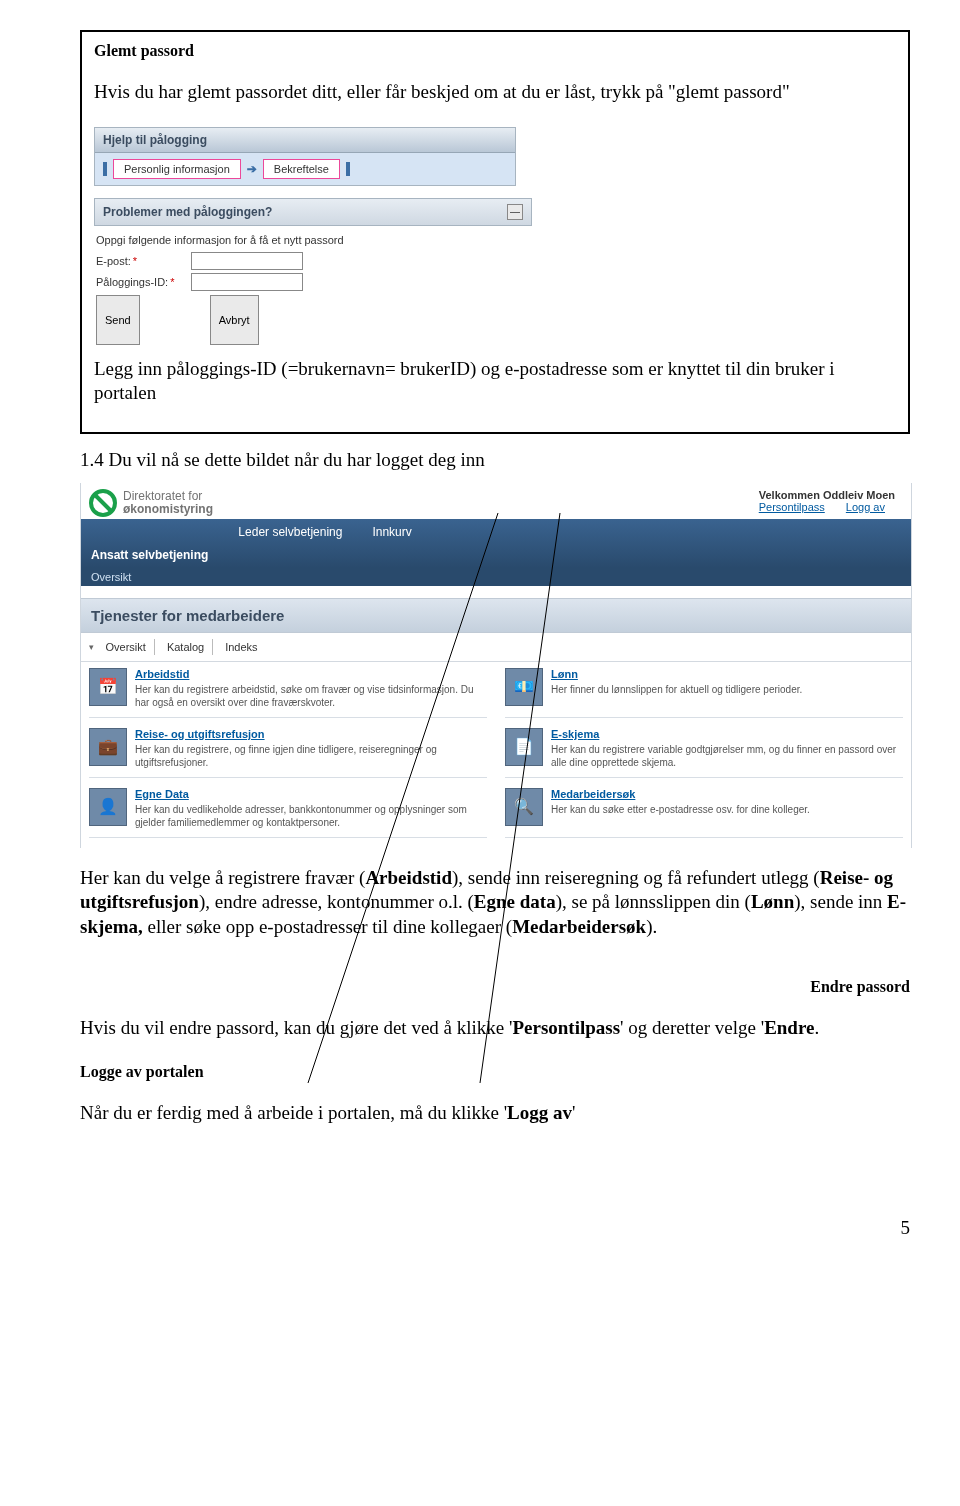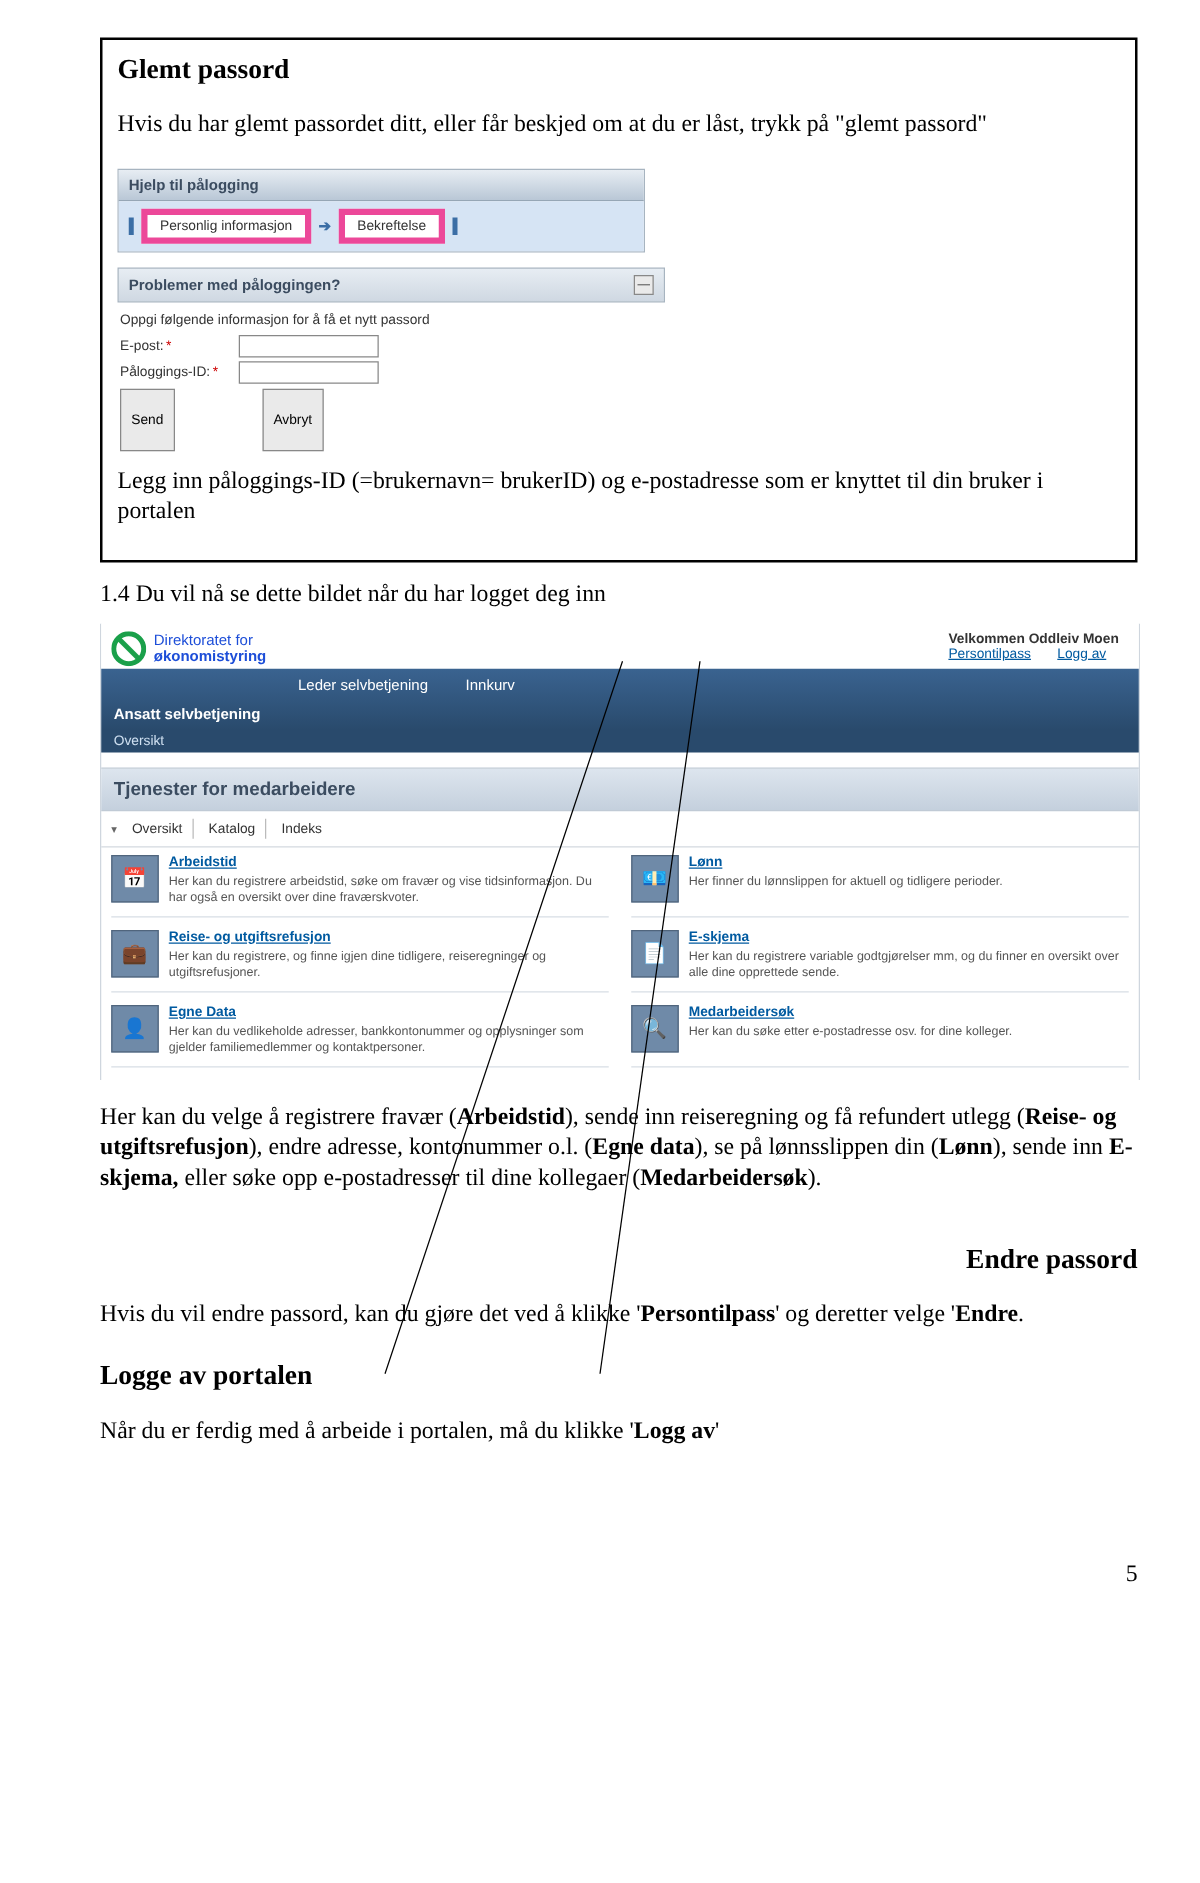--- a/index.html
+++ b/index.html
@@ -12,21 +12,21 @@
   .page {
     padding: 30px 50px 40px 80px;
     box-sizing: border-box;
   }
   .box {
     border: 2px double #000;
     padding: 10px 12px 14px 12px;
     margin-bottom: 14px;
   }
   h2.heading {
-    font-size: 22px;
+    font-size: 16px;
     font-weight: bold;
     margin: 0 0 20px 0;
   }
   p.body {
     font-size: 19px;
     margin: 0 0  12px 0;
     line-height: 1.3;
   }
 
   
@@ -35,21 +35,21 @@
   .hjelp-title {
     background: linear-gradient(#e7edf3,#b9c7d6);
     font-weight: bold; color:#3b4c60;
     padding:5px 8px; border-bottom:1px solid #96a6b5;
   }
   .crumb-row {
     background:#d6e4f4; padding:6px 8px;
     display:flex; align-items:center; gap:6px;
   }
   .crumb-pill {
-    background:#fff; border:5px solid #ec4899; padding:3px 10px;
+    background:#fff; border:1px solid #ec4899; padding:3px 10px;
     font-size:11px; display:flex; align-items:center; gap:4px;
   }
   .crumb-bar { width:4px; height:14px; background:#3b6ea5; display:inline-block; }
   .crumb-arrow { color:#3b6ea5; font-weight:bold; }
 
   .problemer-wrap {
     border:1px solid #a7b4c0; width:420px;
     background:linear-gradient(#e7edf3,#cfd8e2);
     padding:5px 8px; display:flex; justify-content:space-between; align-items:center;
   }
@@ -86,21 +86,21 @@
     margin-bottom:6px;
   }
   .app-head {
     display:flex; justify-content:space-between; align-items:flex-start;
     padding:6px 8px 2px 8px; background:#fff;
   }
   .logo-blk { display:flex; align-items:center; gap:6px; }
   .logo-ico {
     width:28px;height:28px;
   }
-  .logo-txt { color:#1d4ed8; font-size:12px; line-height:1.1; }
+  .logo-txt { color:#737373; font-size:12px; line-height:1.1; }
   .welcome { text-align:left; font-size:11px; }
   .welcome b{ font-weight:bold;}
   .top-links { color:#005aa0; }
   .top-links span { margin-right:18px; text-decoration:underline; cursor:pointer;}
 
   .navbar {
     background:linear-gradient(#3a6390,#294a6c);
     color:#fff; padding:0 8px; display:flex; gap:26px;
     font-size:12px;
   }
@@ -266,21 +266,21 @@
           <div class="svc-ico">💼</div>
           <div class="svc-body">
             <h4>Reise- og utgiftsrefusjon</h4>
             <p>Her kan du registrere, og finne igjen dine tidligere, reiseregninger og utgiftsrefusjoner.</p>
           </div>
         </div>
         <div class="svc-cell">
           <div class="svc-ico">📄</div>
           <div class="svc-body">
             <h4>E-skjema</h4>
-            <p>Her kan du registrere variable godtgjørelser mm, og du finner en oversikt over alle dine opprettede sende.</p>
+            <p>Her kan du registrere variable godtgjørelser mm, og du finner en passord over alle dine opprettede skjema.</p>
           </div>
         </div>
         <div class="svc-cell">
           <div class="svc-ico">👤</div>
           <div class="svc-body">
             <h4>Egne Data</h4>
             <p>Her kan du vedlikeholde adresser, bankkontonummer og opplysninger som gjelder familiemedlemmer og kontaktpersoner.</p>
           </div>
         </div>
         <div class="svc-cell">

